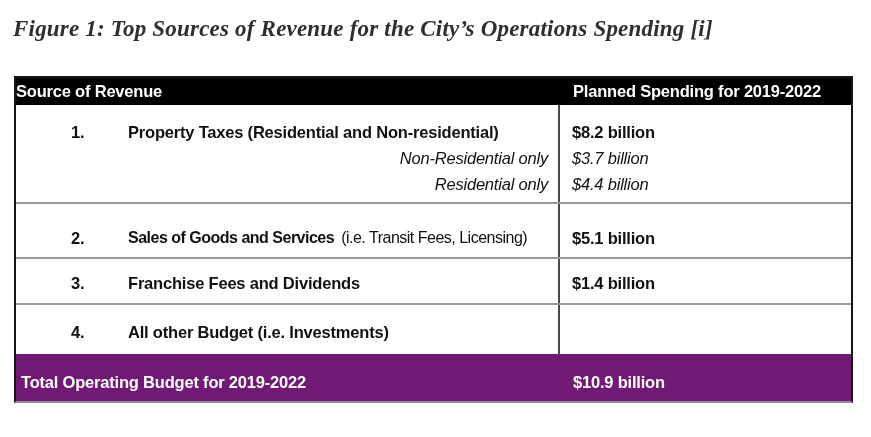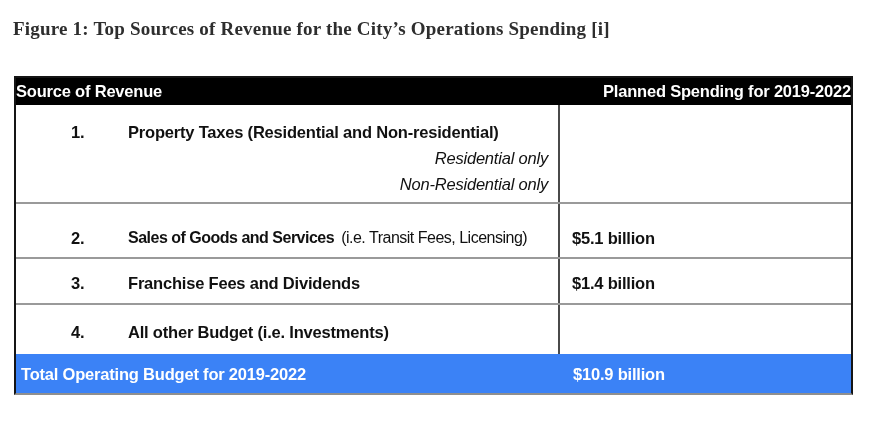--- a/index.html
+++ b/index.html
@@ -8,22 +8,22 @@
     background: #ffffff;
     font-family: "Liberation Sans", sans-serif;
     overflow: hidden;
   }
   .page { position: relative; width: 871px; height: 437px; }
 
   
   .figure-title {
     position: absolute; left: 13px; top: 17px;
     font-family: "Liberation Serif", serif;
-    font-weight: bold;
-    font-size: 19px; line-height: 24px;
+    font-style: italic; font-weight: bold;
+    font-size: 23px; line-height: 24px;
     color: #2e2e2e; letter-spacing: 0.2px;
     white-space: nowrap;
   }
 
   
   .revenue-table {
     position: absolute; left: 14px; top: 76px;
     width: 839px; box-sizing: border-box;
     border: 2px solid #151515;
     border-bottom: 2px solid #8f8f8f;
@@ -32,21 +32,21 @@
     letter-spacing: -0.2px;
   }
 
   
   .thead {
     display: flex; align-items: center;
     height: 27px; background: #000000; color: #ffffff;
     font-weight: bold;
   }
   .th-left  { width: 544px; box-sizing: border-box; white-space: nowrap; }
-  .th-right { flex: 1; padding-left: 13px; white-space: nowrap; text-align: right; }
+  .th-right { flex: 1; padding-left: 13px; white-space: nowrap; }
 
   
   .trow { display: flex; box-sizing: border-box; }
   .row-sep { border-top: 2px solid #9a9a9a; }
   .row1 { height: 97px; }
   .row2 { height: 55px; }
   .row3 { height: 46px; }
   .row4 { height: 51px; }
 
   .cell-left {
@@ -73,22 +73,22 @@
   .sub-line {
     line-height: 26px; text-align: right; padding-right: 10px;
     font-style: italic; font-weight: normal; white-space: nowrap;
   }
   .val-line { line-height: 26px; font-weight: bold; white-space: nowrap; }
   .val-line.sub { font-weight: normal; font-style: italic; }
 
   
   .tfoot {
     display: flex; align-items: flex-end;
-    height: 39px; box-sizing: border-box; padding-bottom: 9px;
-    background: #3b82f6; color: #ffffff; font-weight: bold;
+    height: 47px; box-sizing: border-box; padding-bottom: 9px;
+    background: #701a75; color: #ffffff; font-weight: bold;
   }
   .tf-left  { width: 544px; box-sizing: border-box; padding-left: 5px; white-space: nowrap; }
   .tf-right { flex: 1; padding-left: 13px; white-space: nowrap; }
 </style>
 </head>
 <body>
 
 <div class="page">
 
   <div class="figure-title">Figure 1: Top Sources of Revenue for the City’s Operations Spending [i]</div>
@@ -99,22 +99,27 @@
       <div class="th-left">Source of Revenue</div>
       <div class="th-right">Planned Spending for 2019-2022</div>
     </div>
 
     <div class="trow row1">
       <div class="cell-left">
         <div class="item-line">
           <span class="item-num">1.</span>
           <span class="item-label">Property Taxes (Residential and Non-residential)</span>
         </div>
+        <div class="sub-line">Non-Residential only</div>
         <div class="sub-line">Residential only</div>
-        <div class="sub-line">Non-Residential only</div>
+      </div>
+      <div class="cell-right">
+        <div class="val-line">$8.2 billion</div>
+        <div class="val-line sub">$3.7 billion</div>
+        <div class="val-line sub">$4.4 billion</div>
       </div>
     </div>
 
     <div class="trow row2 row-sep">
       <div class="cell-left">
         <div class="item-line tight">
           <span class="item-num">2.</span>
           <span class="item-label">Sales of Goods and Services</span>
           <span class="item-note">(i.e. Transit Fees, Licensing)</span>
         </div>

